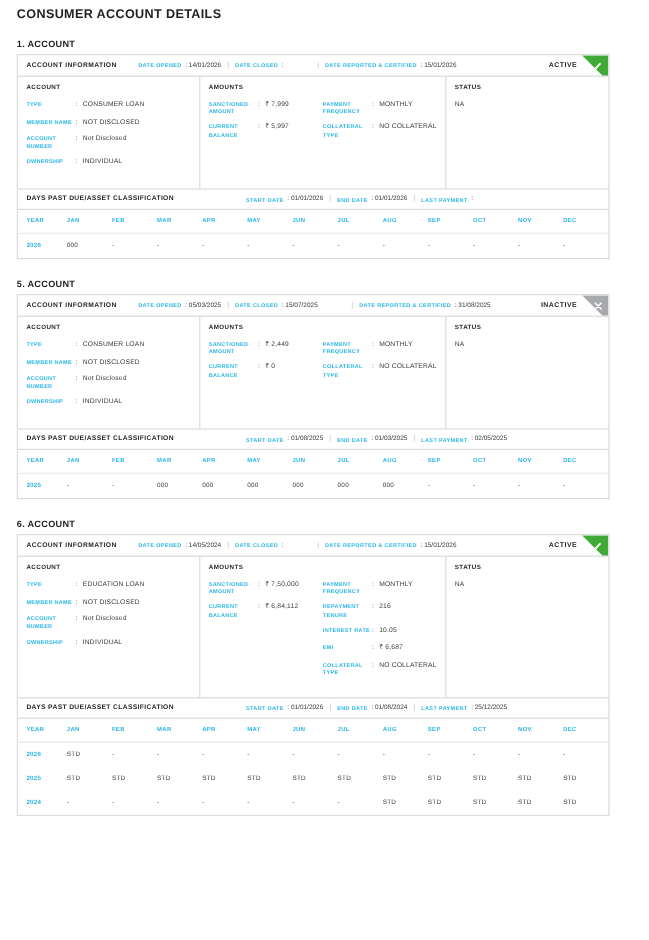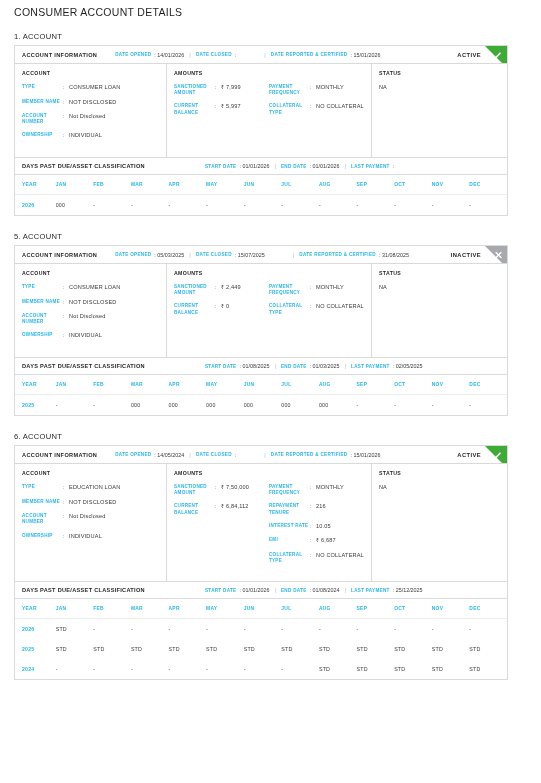--- a/index.html
+++ b/index.html
@@ -7,30 +7,30 @@
     width: 541px; height: 783px;
     background: #ffffff;
     font-family: "Liberation Sans", sans-serif;
     color: #2b2b2b;
     overflow: hidden;
   }
   .page { padding: 0 14px; }
 
   .page-title {
     font-size: 10.5px;
-    font-weight: normal;
+    font-weight: bold;
     letter-spacing: 0.3px;
     color: #231f20;
     padding: 6px 0 0 0;
     margin-bottom: 14px;
   }
 
   .acct-heading {
     font-size: 7.6px;
-    font-weight: normal;
+    font-weight: bold;
     letter-spacing: 0.25px;
     color: #231f20;
     margin-bottom: 4px;
   }
 
   .acct-block { margin-bottom: 16px; }
 
   
   .card {
     border: 1px solid #d9dada;

